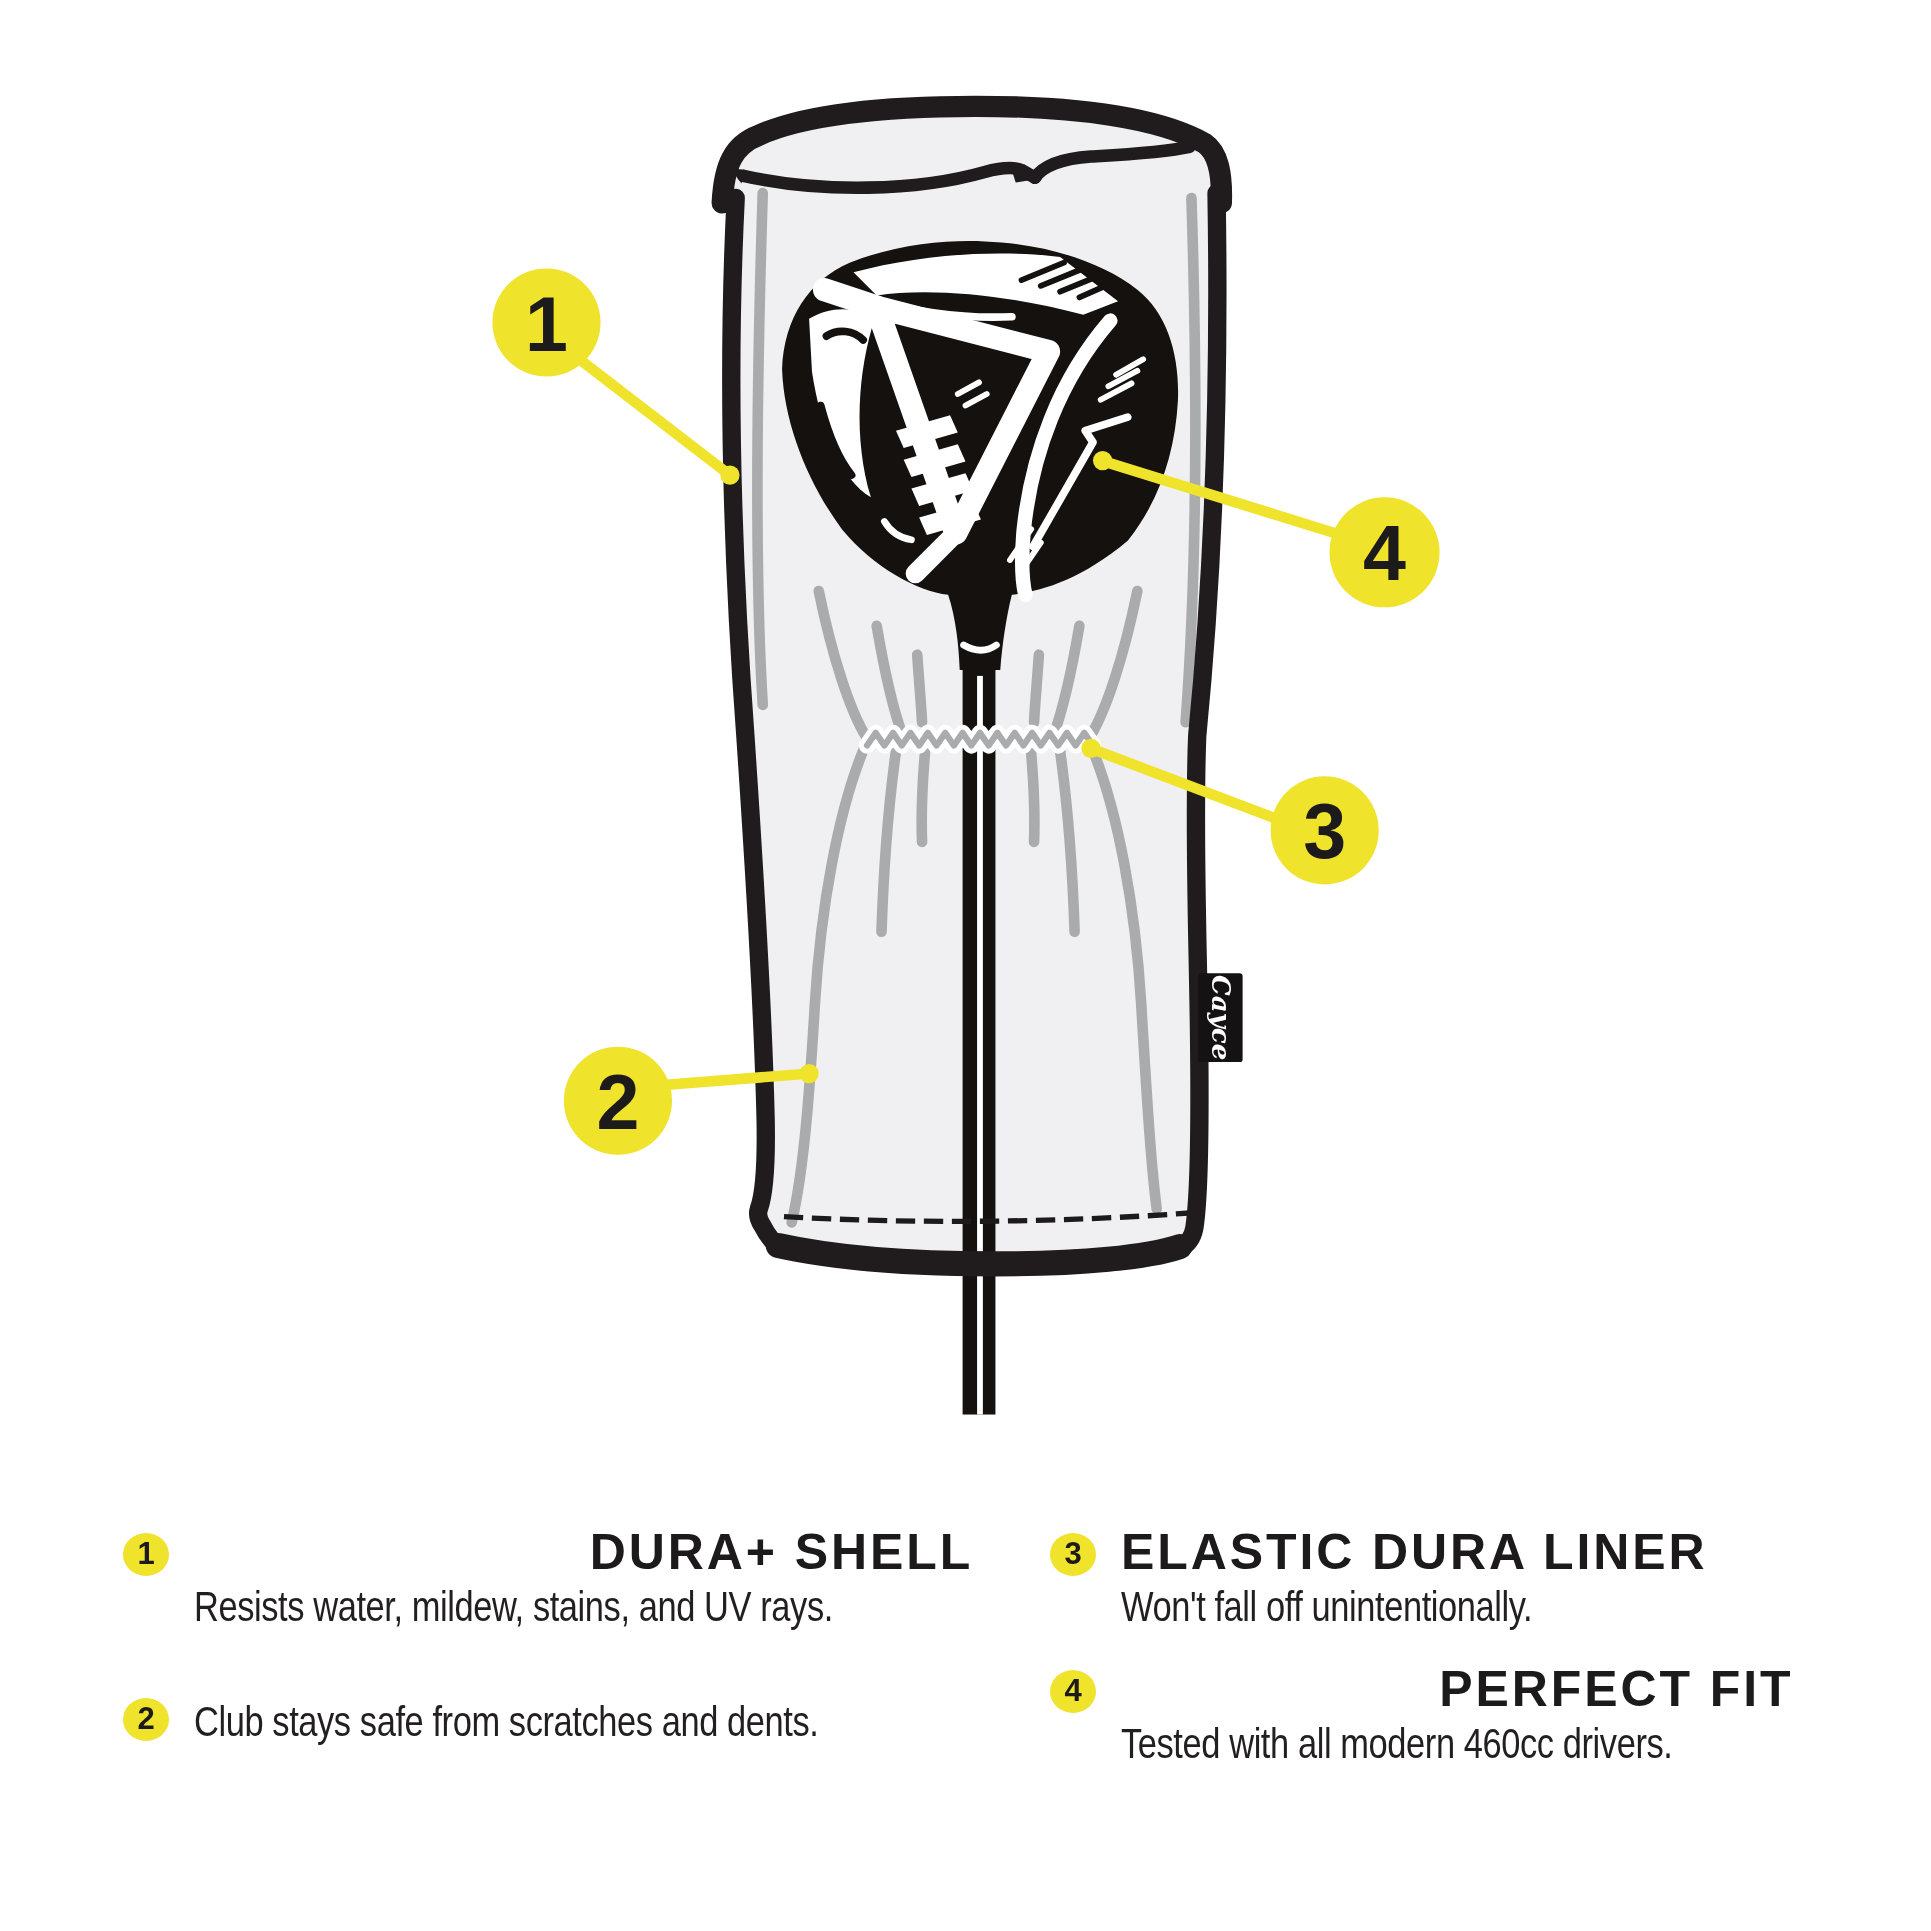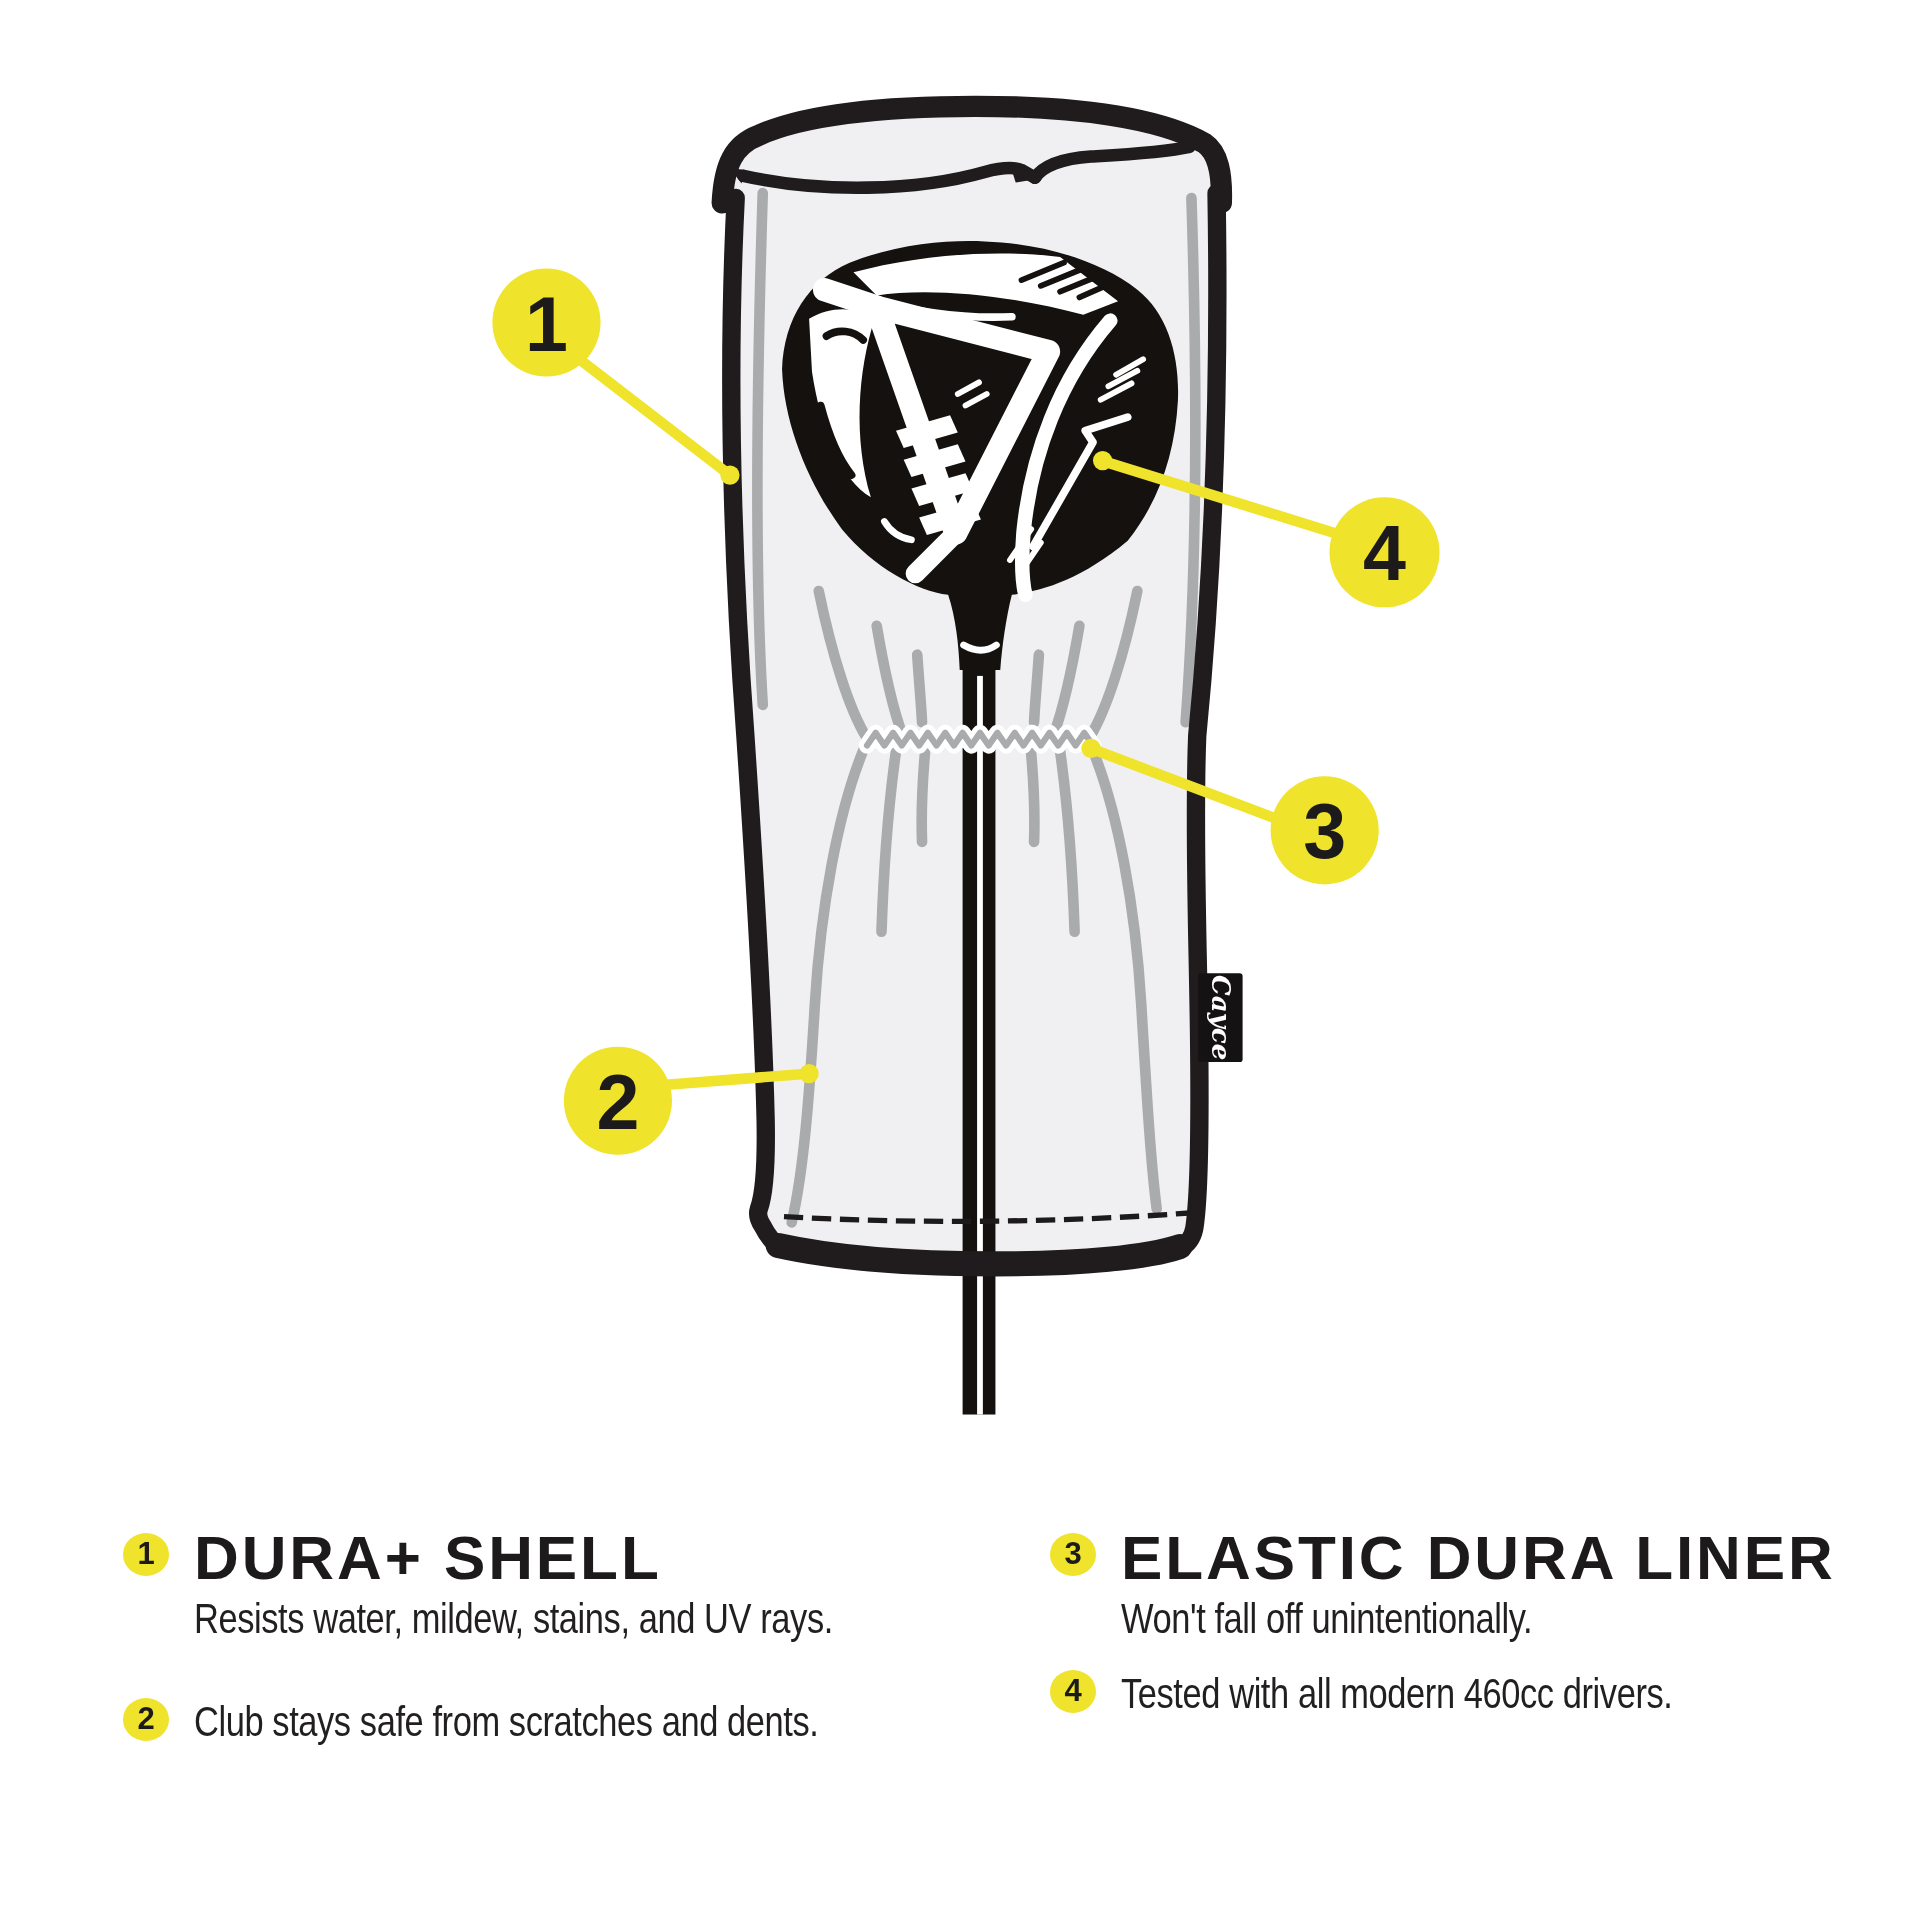--- a/index.html
+++ b/index.html
@@ -11,22 +11,23 @@
   .illustration-wrap{position:absolute;left:0;top:0;width:1931px;height:1487px;}
   .features-area{position:absolute;left:0;top:1487px;width:1931px;height:444px;}
   .feature{position:absolute;display:flex;gap:25px;white-space:nowrap;align-items:flex-start;}
   .badge{
     flex:0 0 auto;width:46px;height:43px;border-radius:50%;
     background:#efe32b;color:#1d1a1b;
     display:flex;align-items:center;justify-content:center;
     font-weight:900;font-size:31px;margin-top:5.8px;
   }
   .ftitle{
-    font-size:62px;font-weight:900;letter-spacing:2.9px;line-height:1.0;
+    font-size:50px;font-weight:900;letter-spacing:2.9px;line-height:1.0;
     color:#1d1a1b;
+    text-align:right;
   }
   .fdesc{
     margin-top:5.8px;font-size:42px;font-weight:500;letter-spacing:-0.5px;line-height:1.15;
     color:#221f20;transform:scaleX(0.82);transform-origin:left top;
   }
   svg text{font-family:"Liberation Sans",sans-serif;}
   .callout-num{font-size:80px;font-weight:900;fill:#1d1a1b;}
   .tag-text{font-family:"DejaVu Serif",serif;font-style:italic;font-weight:bold;font-size:27px;fill:#ffffff;}
 </style>
 </head>
@@ -201,18 +202,19 @@
       <div class="ftitle">ELASTIC DURA LINER</div>
       <div class="fdesc">Won't fall off unintentionally.</div>
     </div>
   </div>
 
   <div class="feature" style="left:1050px;top:177px;">
     <div class="badge">
       <span>4</span>
     </div>
     <div class="ftext">
+      <div class="ftitle">PERFECT FIT</div>
       <div class="fdesc">Tested with all modern 460cc drivers.</div>
     </div>
   </div>
 
 </div>
 
 
 </body></html>

